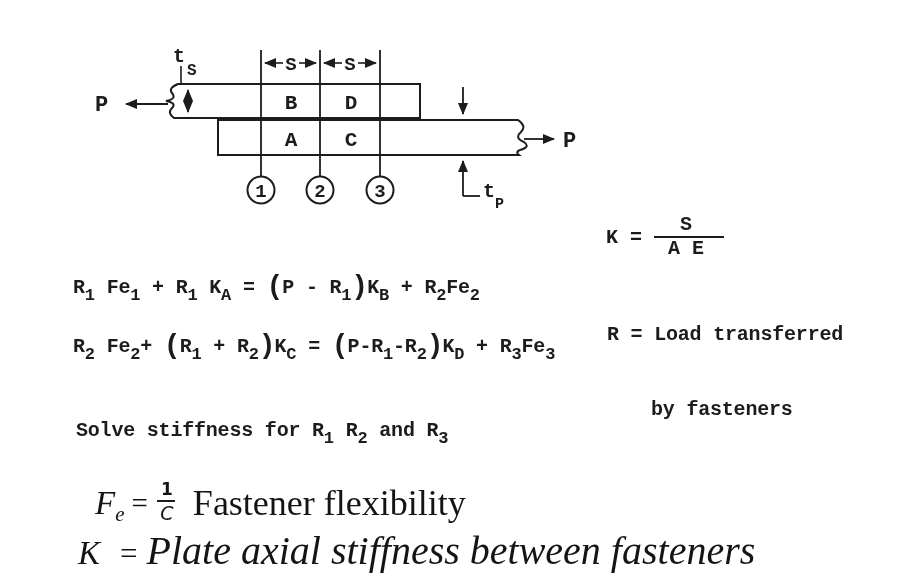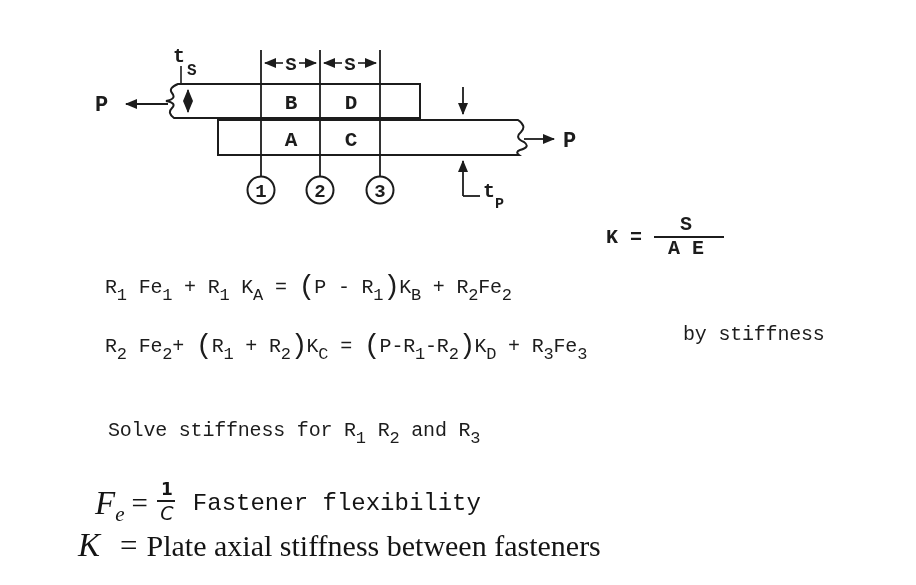--- a/index.html
+++ b/index.html
@@ -2,22 +2,22 @@
 <html><head>
 <meta charset="utf-8">
 <style>
   html,body{margin:0;padding:0;background:#ffffff;}
   .canvas{position:relative;width:916px;height:585px;background:#ffffff;color:#1c1c1c;overflow:hidden;}
   .fig{position:absolute;left:0;top:0;}
   .fig .ink{stroke:#1c1c1c;fill:none;}
   .fig .plate{fill:#ffffff;stroke:#1c1c1c;stroke-width:2;}
   .fig text{fill:#1c1c1c;font-family:"Liberation Mono",monospace;font-weight:bold;}
 
-  .tw{position:absolute;font-family:"Liberation Mono",monospace;font-weight:normal;
-      font-size:20px;line-height:24px;white-space:pre;letter-spacing:-0.2px;margin-left:32px;}
+  .tw{position:absolute;font-family:"Liberation Mono",monospace;font-weight:bold;
+      font-size:20px;line-height:24px;white-space:pre;letter-spacing:-0.2px;}
   .tok-m{}
   .tok-s{font-size:17px;line-height:10px;position:relative;top:7px;}
   .tok-p{font-size:28px;line-height:10px;position:relative;top:1px;letter-spacing:-1px;}
 
   .frac{display:inline-flex;flex-direction:column;align-items:center;}
   .frac .bar{align-self:stretch;border-top:2px solid #1c1c1c;height:0;}
 
   .kf{position:absolute;left:606px;top:214px;display:flex;align-items:center;
       font-family:"Liberation Mono",monospace;font-weight:bold;font-size:20px;}
   .kf .lhs{margin-right:12px;white-space:pre;}
@@ -30,26 +30,26 @@
 
   .serifline{position:absolute;display:flex;align-items:center;font-family:"Liberation Serif",serif;color:#141414;}
   .feline{left:95px;top:472px;height:62px;}
   .feline .sym{font-style:italic;font-size:33px;}
   .feline .ssub{font-style:italic;font-size:21px;position:relative;top:7px;}
   .feline .eqs{font-size:29px;margin:0 9px 0 7px;}
   .feline .frac{width:20px;margin-top:-2px;}
   .feline .num{font-family:"DejaVu Sans",sans-serif;font-weight:bold;font-size:17px;line-height:21px;}
   .feline .den{font-family:"DejaVu Sans",sans-serif;font-style:italic;font-size:19px;line-height:23px;}
   .feline .bar{width:18px;}
-  .feline .desc{font-size:24px;margin-left:16px;white-space:pre;font-family:Liberation Mono, monospace;}
+  .feline .desc{font-size:36px;margin-left:16px;white-space:pre;}
 
   .kdefline{left:78px;top:527px;height:40px;align-items:baseline;}
   .kdefline .sym{font-style:italic;font-size:33px;margin-right:20px;}
   .kdefline .eqs{font-size:31px;margin-right:9px;}
-  .kdefline .desc{font-size:30px;white-space:pre;}
+  .kdefline .desc{font-size:40px;white-space:pre;font-style:italic;}
 </style>
 </head>
 <body>
 
 <div class="canvas">
 
   <svg class="fig" width="916" height="240" viewBox="0 0 916 240">
     <defs>
       <marker id="ah" markerWidth="13" markerHeight="11" refX="11" refY="5" orient="auto-start-reverse" markerUnits="userSpaceOnUse">
         <path d="M0,0 L12,5 L0,10 Z" fill="#1c1c1c"></path>
@@ -119,21 +119,22 @@
   <div class="kf">
     <span class="lhs">K =</span>
     <span class="frac">
       <span class="num">S</span>
       <span class="bar"></span>
       <span class="den">A E</span>
     </span>
   </div>
 
   <div class="tw loaddef">
-    <div class="l2">by stiffness</div>
+    <div class="l1">R = Load transferred</div>
+    <div class="l2">by fasteners</div>
   </div>
 
   <div class="serifline feline">
     <span class="sym"><span>F</span><span class="ssub">e</span></span>
     <span class="eqs">=</span>
     <span class="frac">
       <span class="num">1</span>
       <span class="bar"></span>
       <span class="den">C</span>
     </span>

